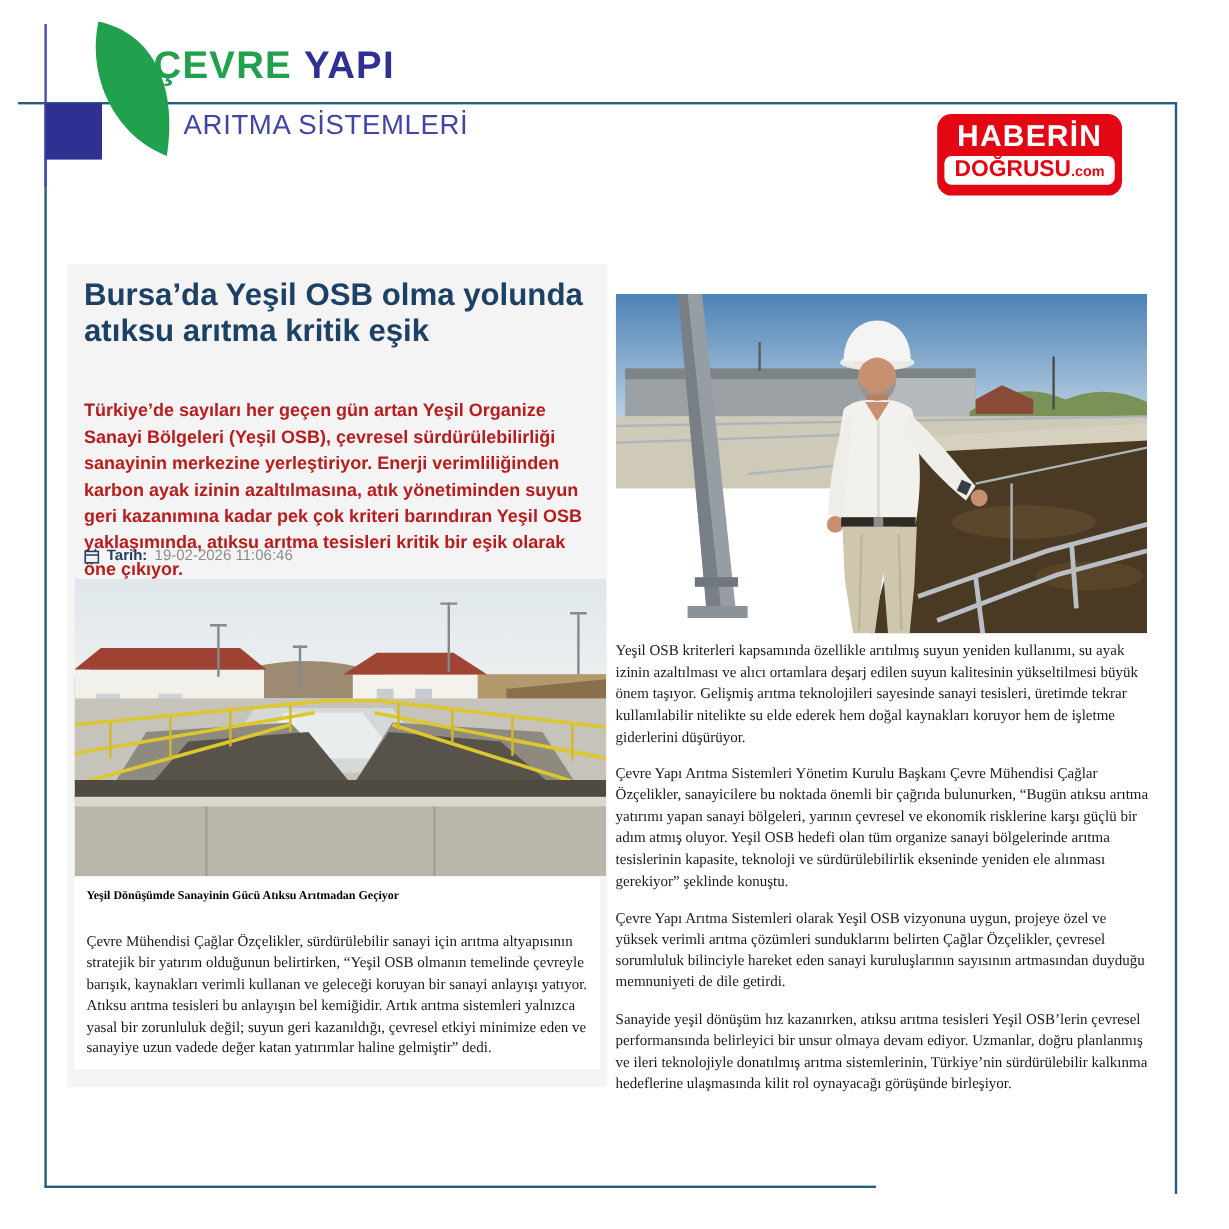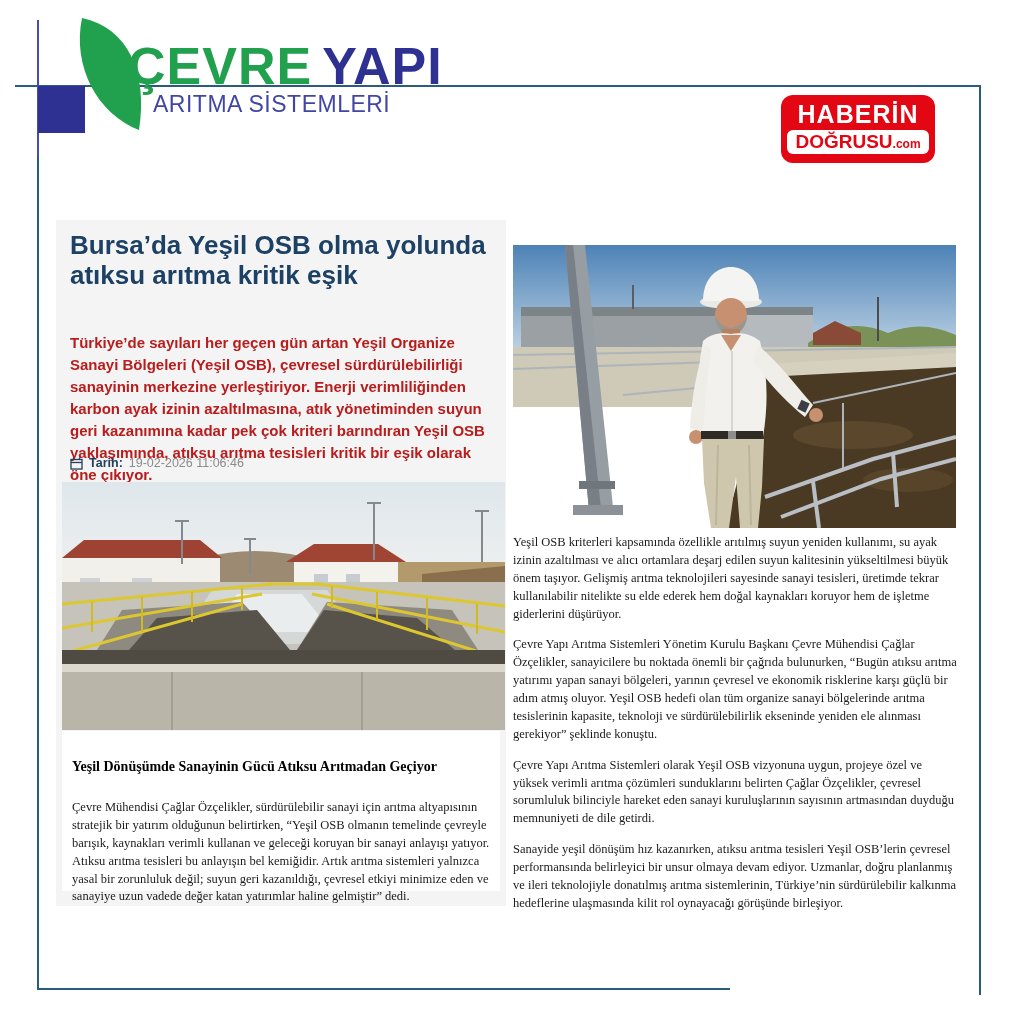--- a/index.html
+++ b/index.html
@@ -10,21 +10,21 @@
   .line{position:absolute;background:#2a5d7d;}
   .line-top{left:15px;top:85px;width:965px;height:2px;}
   .line-right{left:979px;top:85px;width:2px;height:910px;}
   .line-left{left:37px;top:86px;width:2px;height:903px;}
   .line-bottom{left:37px;top:988px;width:693px;height:2px;}
   .line-logo-vert{position:absolute;left:37px;top:20px;width:2px;height:136px;background:#474cb0;}
 
   
   .brand-square{position:absolute;left:38px;top:86px;width:47px;height:47px;background:#2e3192;}
   .leaf-svg{position:absolute;left:42px;top:14px;width:120px;height:120px;}
-  .brand-name{position:absolute;left:128px;top:36px;font-size:52px;font-weight:bold;letter-spacing:1px;white-space:nowrap;}
+  .brand-name{position:absolute;left:128px;top:36px;font-size:32px;font-weight:bold;letter-spacing:1px;white-space:nowrap;}
   .brand-primary{color:#21a04d;}
   .brand-secondary{color:#2e3192;margin-left:10px;}
   .brand-tagline{position:absolute;left:153px;top:91px;font-size:23px;font-weight:normal;color:#4146a5;letter-spacing:.5px;white-space:nowrap;}
 
   
   .section-title{position:absolute;right:89px;top:42px;font-size:34px;font-weight:bold;color:#1a2950;letter-spacing:0;white-space:nowrap;}
   .press-badge{position:absolute;left:781px;top:95px;width:154px;height:68px;background:#e30613;border-radius:12px;box-sizing:border-box;}
   .press-top{color:#fff;font-weight:bold;font-size:25px;text-align:center;line-height:1;padding-top:7px;letter-spacing:1px;}
   .press-bottom{background:#fff;border-radius:6px;margin:3px 6px 0 6px;text-align:center;color:#e30613;font-weight:bold;font-size:19px;line-height:1.25;}
   .press-tld{font-size:12px;}
@@ -33,21 +33,21 @@
   .left-card{position:absolute;left:56px;top:220px;width:450px;height:686px;background:#f4f4f4;}
   .headline{position:absolute;left:14px;top:10px;width:425px;font-size:26px;font-weight:bold;
             color:#1d4164;line-height:1.17;}
   .lead{position:absolute;left:14px;top:112px;width:428px;font-size:15px;font-weight:bold;
         color:#b91c1c;line-height:1.47;}
   .date-row{position:absolute;left:14px;top:236px;display:flex;align-items:center;gap:6px;font-size:12.5px;}
   .date-label{font-weight:bold;color:#24405e;}
   .date-value{color:#8b8b8b;}
   .photo-left{position:absolute;left:6px;top:262px;width:443px;height:248px;overflow:hidden;}
   .left-white{position:absolute;left:6px;top:511px;width:438px;height:160px;background:#ffffff;box-sizing:border-box;padding:10px 10px 0 10px;}
-  .caption-heading{font-family:"Liberation Serif",serif;font-weight:bold;font-size:14px;color:#000;margin-top:18px;}
+  .caption-heading{font-family:"Liberation Serif",serif;font-weight:bold;font-size:10px;color:#000;}
   .left-paragraph{font-family:"Liberation Serif",serif;font-size:12.5px;color:#1a1a1a;line-height:1.43;margin-top:24px;}
 
   
   .photo-right{position:absolute;left:513px;top:245px;width:443px;height:283px;overflow:hidden;}
   .right-text{position:absolute;left:513px;top:534px;width:447px;background:#ffffff;}
   .right-paragraph{font-family:"Liberation Serif",serif;font-size:12.5px;color:#1a1a1a;line-height:1.43;margin:0 0 13px 0;}
 
   svg{display:block;}
 </style>
 </head>

